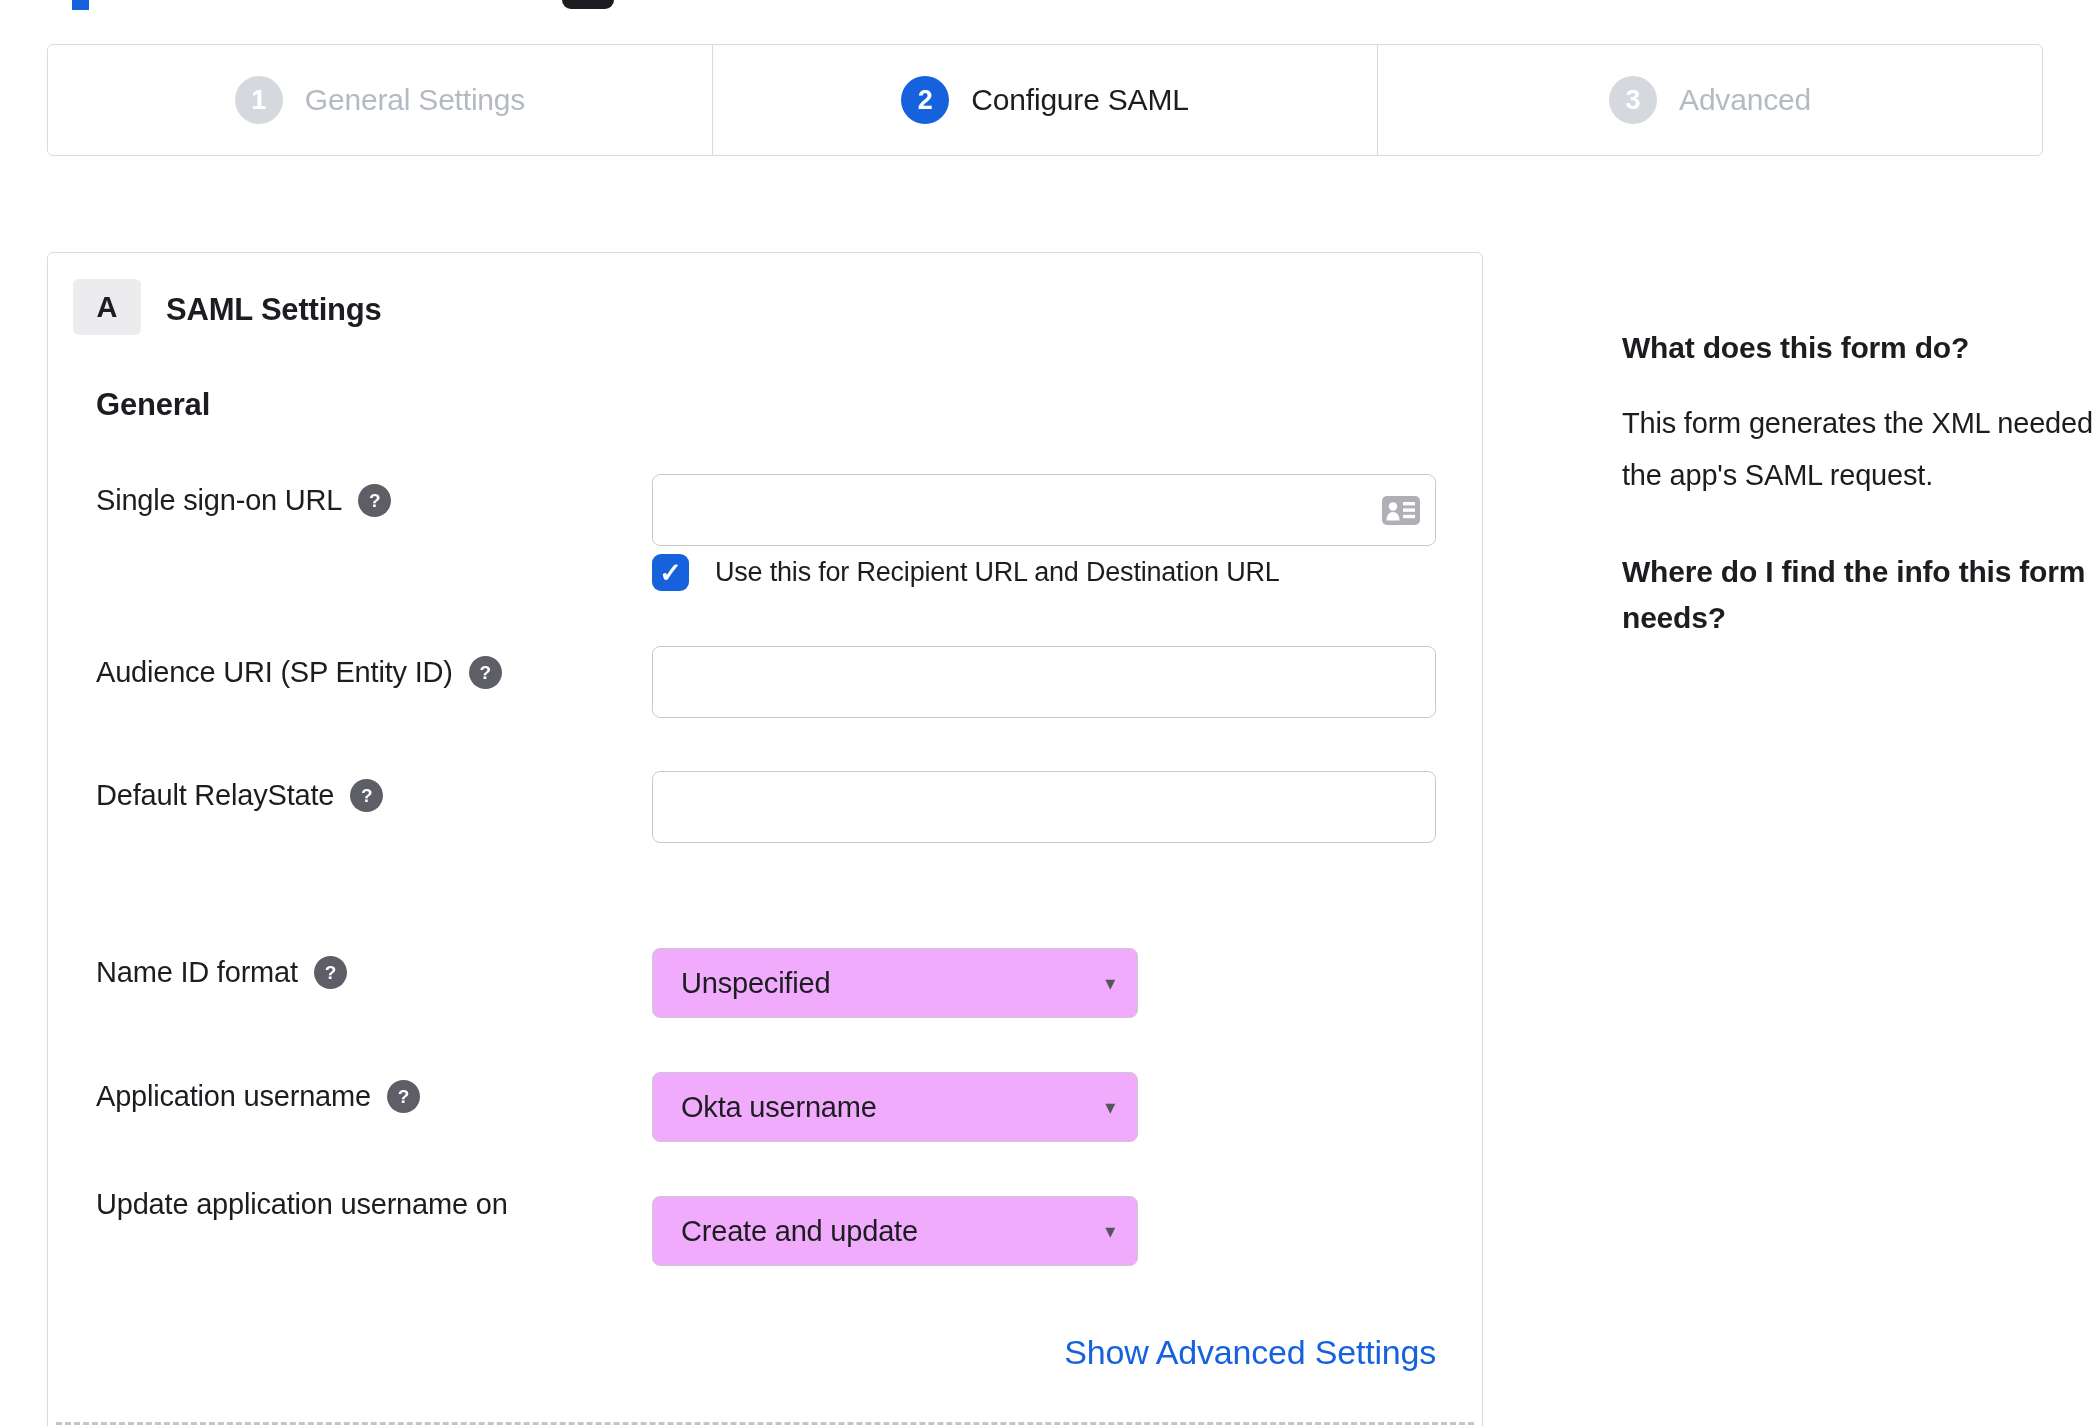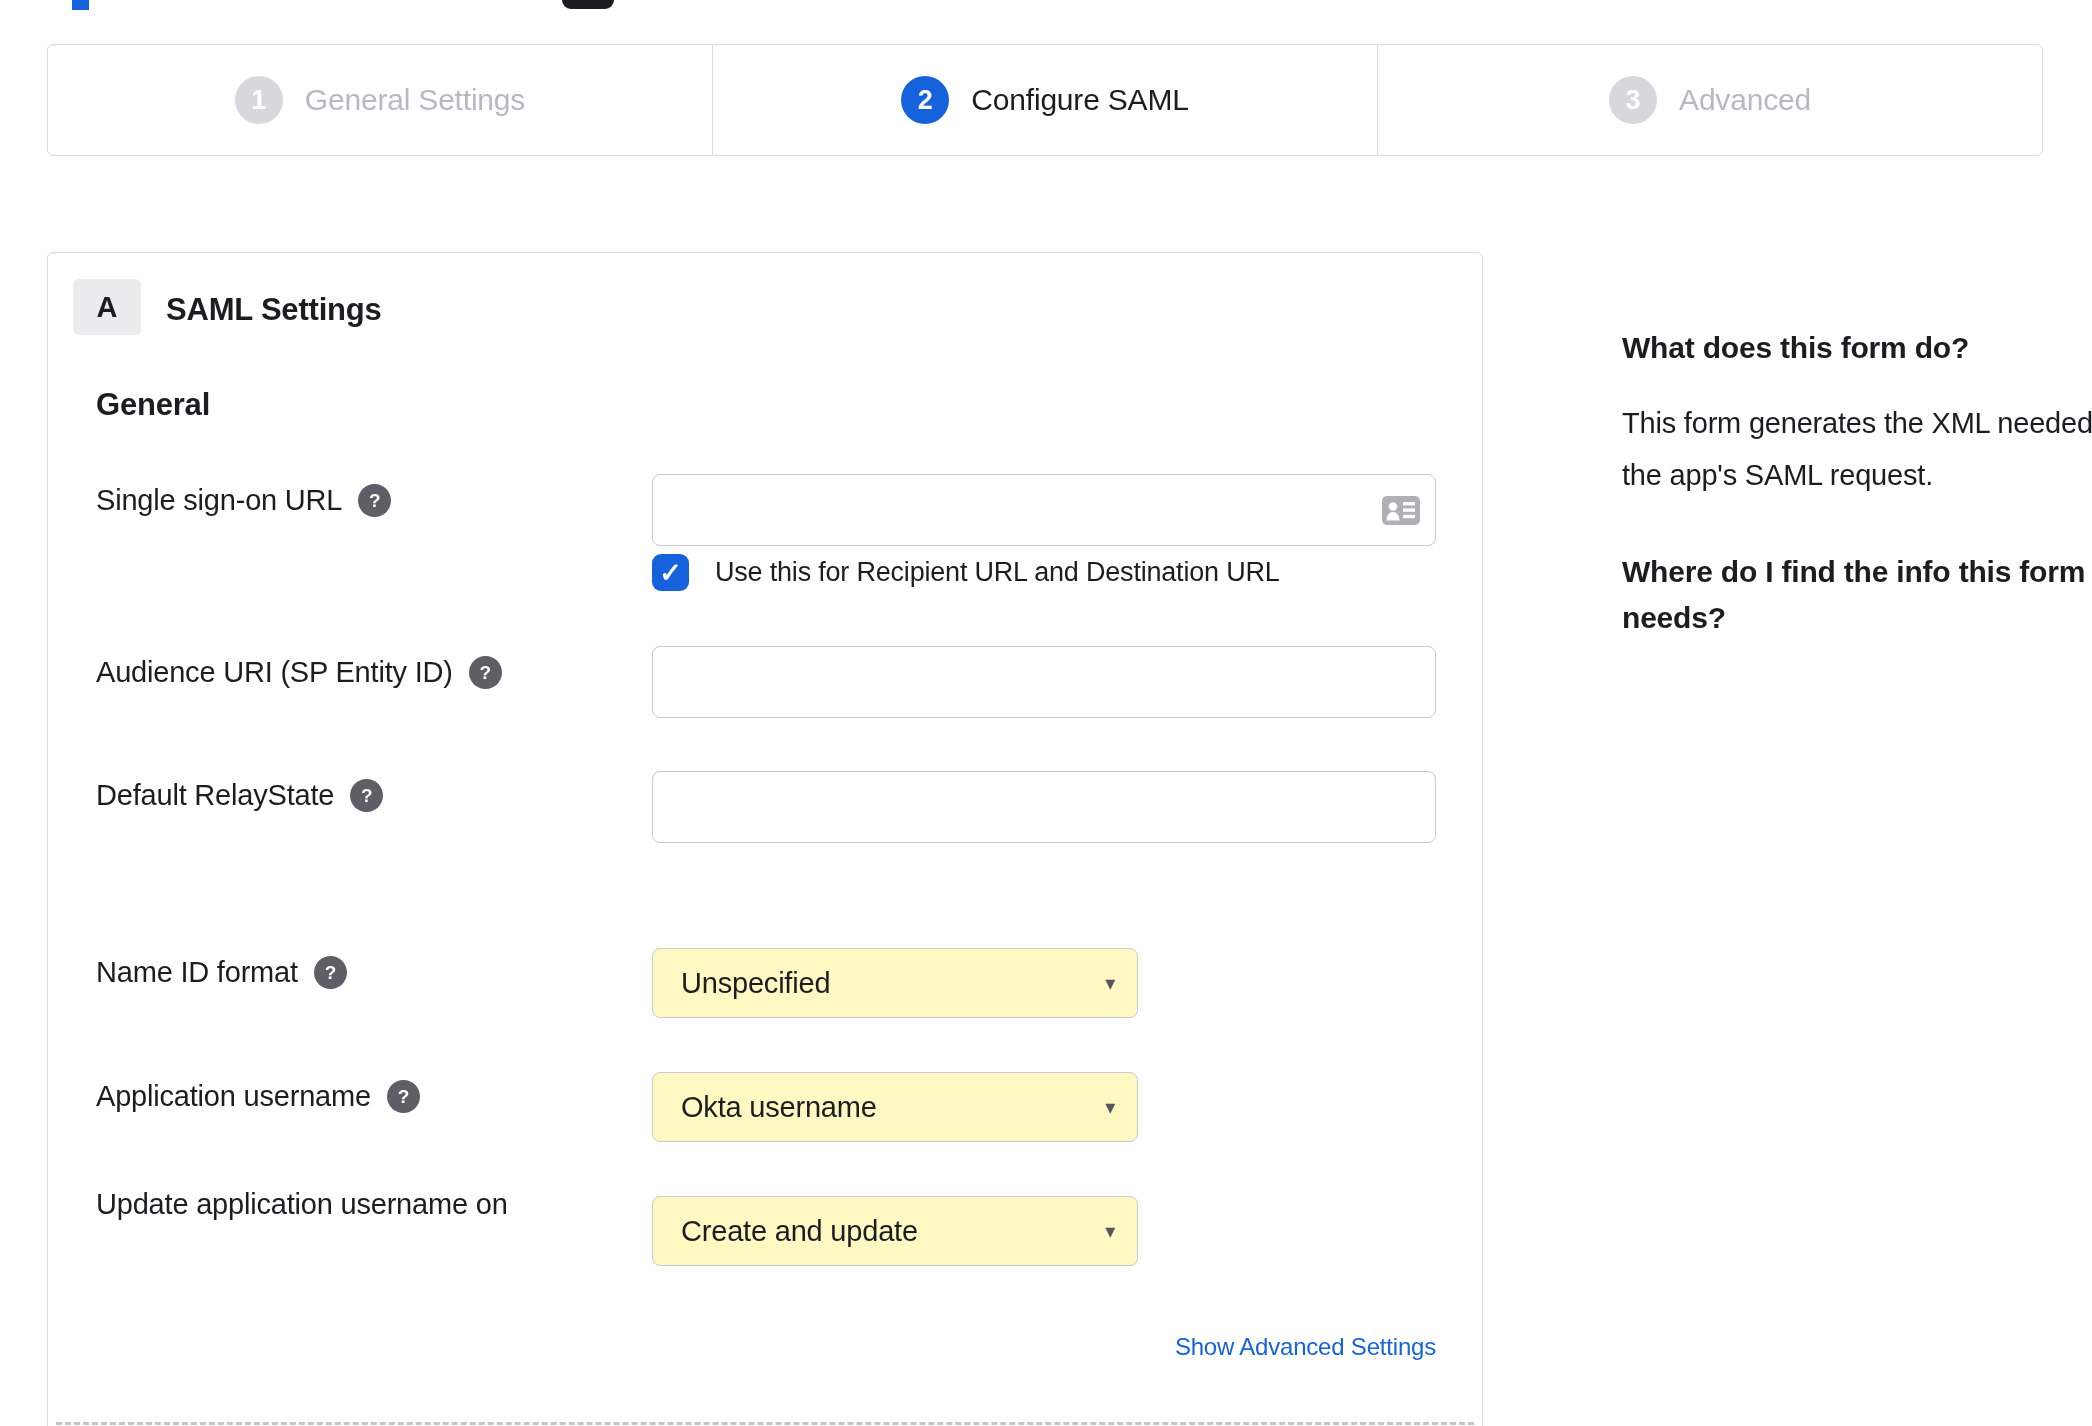--- a/index.html
+++ b/index.html
@@ -75,32 +75,32 @@
     width: 37px; height: 37px; border-radius: 9px; background: #1662dd;
     display: flex; align-items: center; justify-content: center;
     color: #fff; font-size: 27px; font-weight: bold; cursor: pointer; flex: none;
   }
   .checkbox-label { font-size: 27px; letter-spacing: -0.2px; }
 
   .hint { position: absolute; left: 604px; font-size: 29px; color: #8d8d95; letter-spacing: -0.2px; }
 
   .select {
     position: absolute; left: 604px; width: 486px; height: 70px;
-    border: 1px solid #c9cacf; border-radius: 8px; background: #fef9c3;
+    border: 1px solid #c9cacf; border-radius: 8px; background: #f0abfc;
     display: flex; align-items: center; cursor: pointer;
     font-size: 29px; color: #1d1d21; padding: 0 56px 0 28px; letter-spacing: -0.2px;
   }
   .select .caret {
     position: absolute; right: 22px; top: 50%; transform: translateY(-50%);
     font-size: 20px; color: #55565c;
   }
 
   .advanced-link {
     position: absolute; right: 46px; top: 1080px;
-    font-size: 24px; color: #1662dd; text-decoration: none; letter-spacing: -0.2px; cursor: pointer;
+    font-size: 34px; color: #1662dd; text-decoration: none; letter-spacing: -0.2px; cursor: pointer;
   }
 
   .dashed-divider { position: absolute; left: 8px; right: 8px; top: 1169px; border-top: 3px dashed #c4c5c9; }
 
   
   .side-help { position: absolute; left: 1622px; top: 325px; width: 520px; }
   .side-help h3 { font-size: 30px; font-weight: bold; line-height: 46px; letter-spacing: -0.2px; margin: 0 0 26px 0; color: #1d1d21; }
   .side-help p  { font-size: 29px; line-height: 52px; letter-spacing: -0.2px; margin: 0 0 48px 0; color: #1d1d21; }
   .side-help h3 + p { margin-top: 0; }
 </style>

